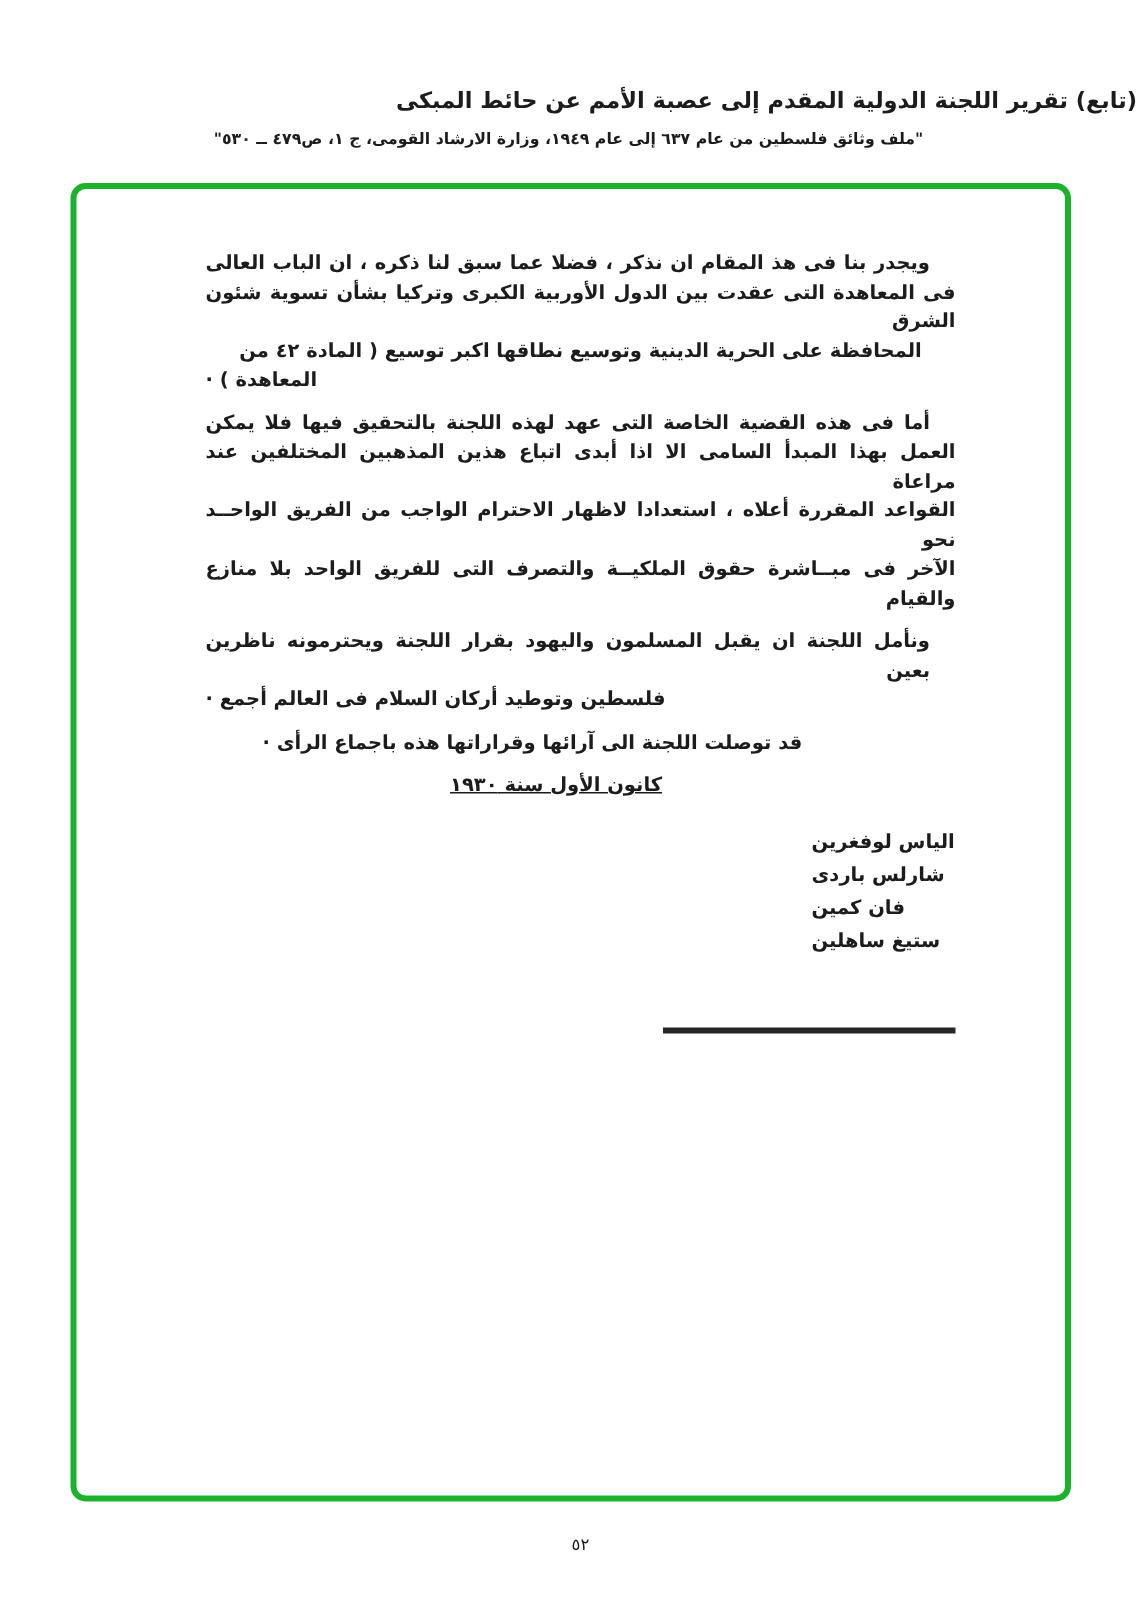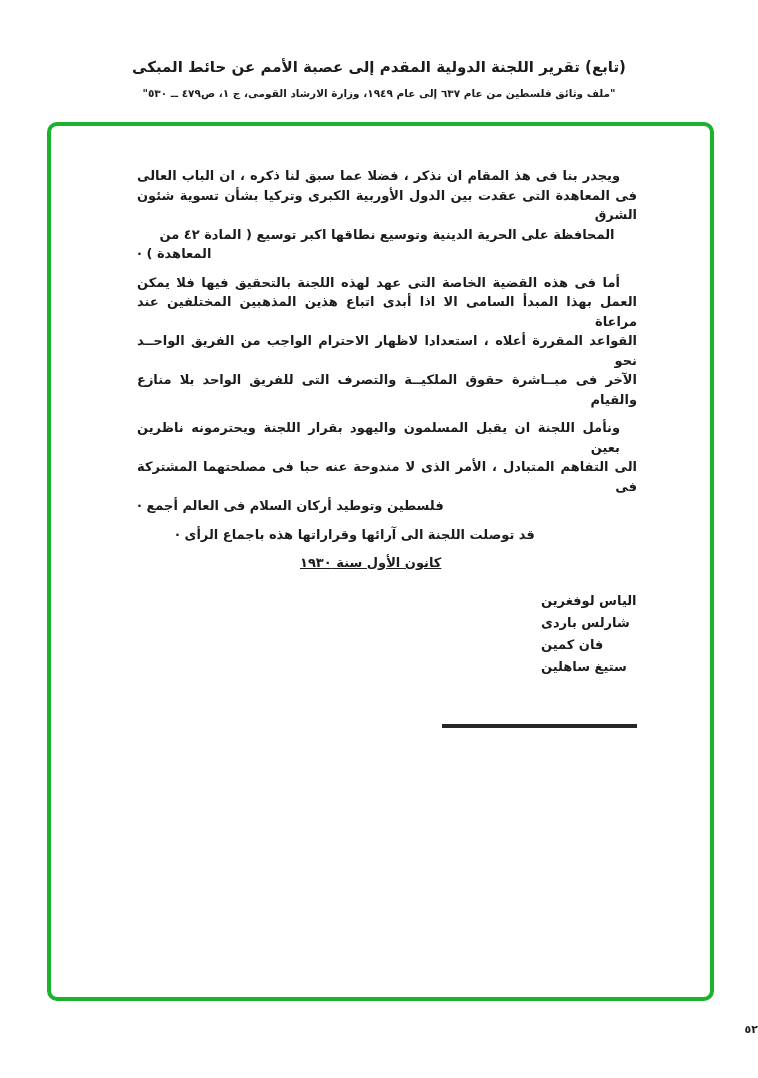--- a/index.html
+++ b/index.html
@@ -12,21 +12,21 @@
   body{
     width:758px;height:1078px;
     background:#ffffff;
     position:relative;
     font-family:"DejaVu Sans", sans-serif;
     color:var(--ink);
     overflow:hidden;
   }
   .header-title{
     position:absolute;top:58px;left:0;right:0;
-    text-align:center;direction:rtl;
+    direction:rtl;
     font-size:15px;font-weight:bold;
   }
   .header-source{
     position:absolute;top:87px;left:0;right:0;
     text-align:center;direction:rtl;
     font-size:10.5px;font-weight:bold;
   }
   .frame{
     position:absolute;left:47px;top:122px;
     width:667px;height:879px;
@@ -71,21 +71,22 @@
     line-height:22px;
     font-size:13px;
   }
   .signature-divider{
     width:195px;height:4px;
     background:var(--divider);
     margin:46px 0 0 142px;
   }
   .page-number{
     position:absolute;top:1023px;left:16px;right:0;
-    font-size:11px;font-weight:bold;
+    text-align:center;
+    font-size:11px;font-weight:normal;
     direction:rtl;
   }
 </style>
 </head>
 <body>
 
 <div class="header-title">(تابع) تقرير اللجنة الدولية المقدم إلى عصبة الأمم عن حائط المبكى</div>
 
 <div class="header-source">"ملف وثائق فلسطين من عام ٦٣٧ إلى عام ١٩٤٩، وزارة الارشاد القومى، ج ١، ص٤٧٩ ــ ٥٣٠"</div>
 
@@ -100,21 +101,20 @@
 
     <div class="para">
       <div class="line just first">أما فى هذه القضية الخاصة التى عهد لهذه اللجنة بالتحقيق فيها فلا يمكن</div>
       <div class="line just">العمل بهذا المبدأ السامى الا اذا أبدى اتباع هذين المذهبين المختلفين عند مراعاة</div>
       <div class="line just">القواعد المقررة أعلاه ، استعدادا لاظهار الاحترام الواجب من الفريق الواحــد نحو</div>
       <div class="line just">الآخر فى مبــاشرة حقوق الملكيــة والتصرف التى للفريق الواحد بلا منازع والقيام</div>
     </div>
 
     <div class="para">
       <div class="line just first">ونأمل اللجنة ان يقبل المسلمون واليهود بقرار اللجنة ويحترمونه ناظرين بعين</div>
-      <div class="line just">الى التفاهم المتبادل ، الأمر الذى لا مندوحة عنه حبا فى مصلحتهما المشتركة فى</div>
       <div class="line left">فلسطين وتوطيد أركان السلام فى العالم أجمع ·</div>
     </div>
 
     <div class="para">
       <div class="line left indent-left">قد توصلت اللجنة الى آرائها وقراراتها هذه باجماع الرأى ·</div>
     </div>
 
     <div class="date-line">كانون الأول سنة ١٩٣٠</div>
 
     <div class="signatures">

